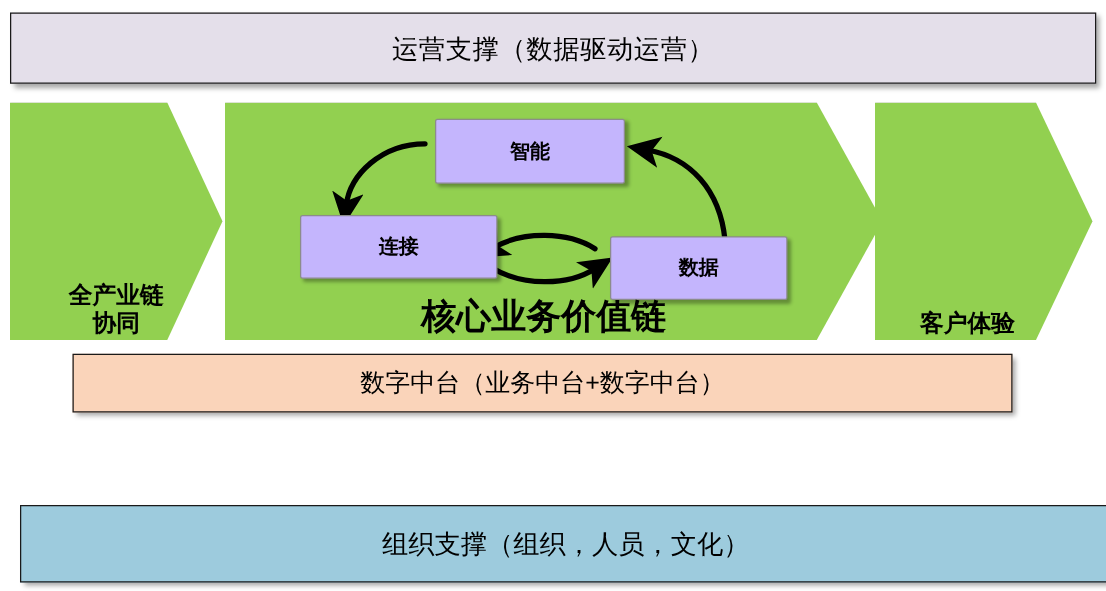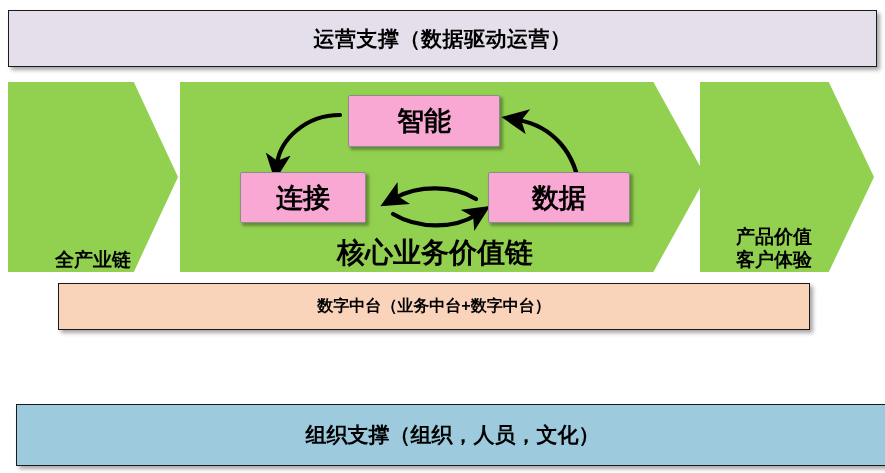--- a/index.html
+++ b/index.html
@@ -21,41 +21,41 @@
   
   .band {
     position: absolute;
     box-sizing: border-box;
     border: 1.5px solid #1a1a1a;
     display: flex;
     align-items: center;
     justify-content: center;
     text-align: center;
     color: #000000;
-    font-weight: bold;
+    font-weight: normal;
     box-shadow: 3px 3px 4px rgba(0,0,0,0.35);
   }
 
   #ops-band {
     left: 8px;
     top: 10px;
     width: 869px;
     height: 57px;
     background: #E4DFEA;
     font-size: 21px;
     letter-spacing: 0.5px;
   }
 
   #midplat-band {
     left: 58px;
     top: 283px;
     width: 752px;
     height: 47px;
     background: #FAD4BA;
-    font-size: 16px;
+    font-size: 20px;
     z-index: 6;
   }
 
   #tech-band {
     left: 2px;
     top: 292px;
     width: 876px;
     height: 103px;
     background: #FFC000;
     font-size: 21px;
@@ -129,35 +129,35 @@
             drop-shadow(3px 3px 3px rgba(0,0,0,0.35));
   }
   #chev-right .chev-label {
     margin-right: 26px;
   }
 
   
   .node {
     position: absolute;
     box-sizing: border-box;
-    background: #f9a8d4;
+    background: #c4b5fd;
     border: 1.2px solid #8c8c8c;
     border-radius: 2px;
     display: flex;
     align-items: center;
     justify-content: center;
-    font-size: 27px;
+    font-size: 16px;
     font-weight: bold;
     color: #000000;
     box-shadow: 2.5px 2.5px 3px rgba(0,0,0,0.32);
     z-index: 5;
   }
   #node-intelligence { left: 348px; top: 95px;  width: 152px; height: 52px; }
-  #node-connection   { left: 240px; top: 172px; width: 126px; height: 51px; }
-  #node-data         { left: 488px; top: 172px; width: 142px; height: 51px; }
+  #node-connection   { left: 240px; top: 172px; width: 158px; height: 51px; }
+  #node-data         { left: 488px; top: 189px; width: 142px; height: 51px; }
 
   #core-chain-label {
     position: absolute;
     left: 240px;
     top: 234px;
     width: 390px;
     text-align: center;
     font-size: 28px;
     font-weight: bold;
     color: #000000;
@@ -179,20 +179,21 @@
 
 <div id="canvas">
 
   <div class="band" id="ops-band">
     <span>运营支撑（数据驱动运营）</span>
   </div>
 
   <div class="chev" id="chev-left">
     <div class="chev-label">
       <div>全产业链</div>
+      <div>协同</div>
     </div>
   </div>
 
   <div class="chev" id="chev-center"></div>
 
   <svg id="cycle-arrows" viewBox="0 0 526 190">
     <defs>
       <marker id="ah" markerWidth="7" markerHeight="7" refX="2.4" refY="3" orient="auto" markerUnits="strokeWidth">
         <path d="M0,0 L6.4,3 L0,6 L1.6,3 z" fill="#000000"></path>
       </marker>
@@ -214,21 +215,20 @@
     <span>连接</span>
   </div>
   <div class="node" id="node-data">
     <span>数据</span>
   </div>
 
   <div id="core-chain-label">核心业务价值链</div>
 
   <div class="chev" id="chev-right">
     <div class="chev-label">
-      <div>产品价值</div>
       <div>客户体验</div>
     </div>
   </div>
 
 
   <div class="band" id="midplat-band">
     <span>数字中台（业务中台+数字中台）</span>
   </div>
 
   <div class="band" id="org-band">

